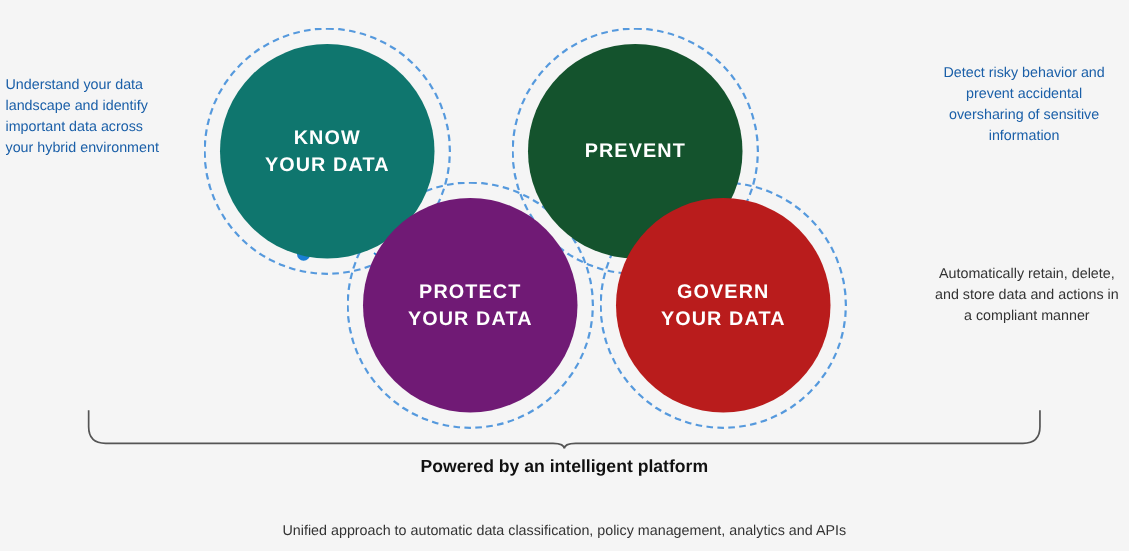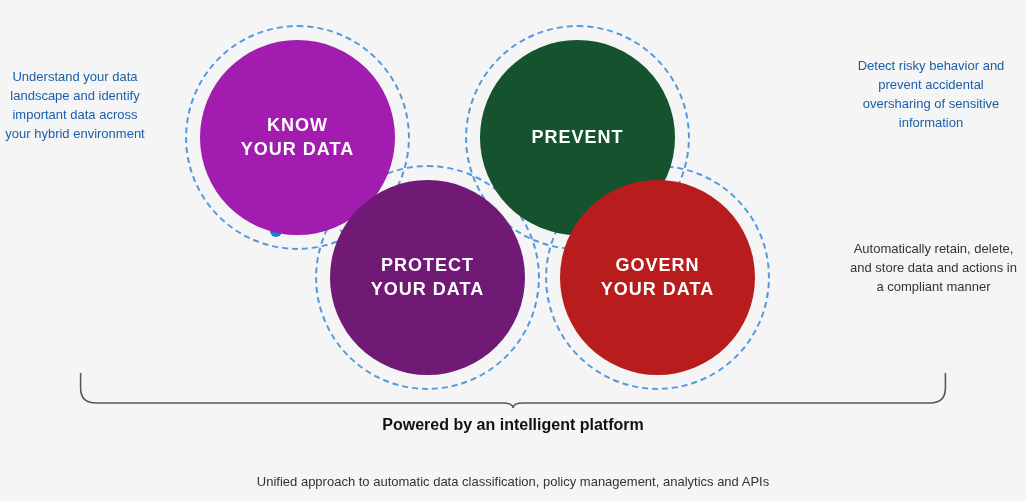--- a/index.html
+++ b/index.html
@@ -39,21 +39,21 @@
       font-weight: 700;
       font-size: 18px;
       letter-spacing: 1px;
       line-height: 1.3;
       text-transform: uppercase;
     }
 
     .circle-know {
       width: 195px;
       height: 195px;
-      background: #a21caf;
+      background: #0f766e;
       top: 10px;
       left: 60px;
       z-index: 2;
       align-items: center;
     }
 
     .circle-prevent {
       width: 195px;
       height: 195px;
       background: #14532d;
@@ -153,21 +153,21 @@
       font-size: 13px;
       color: #1a5fa8;
       line-height: 1.45;
       text-align: center;
     }
 
     .annotation-know {
       top: 68px;
       left: 5px;
       width: 140px;
-      text-align: center;
+      text-align: left;
       color: #1a5fa8;
       font-size: 13px;
     }
 
     .annotation-prevent {
       top: 57px;
       right: 10px;
       width: 170px;
       text-align: center;
       color: #1a5fa8;

